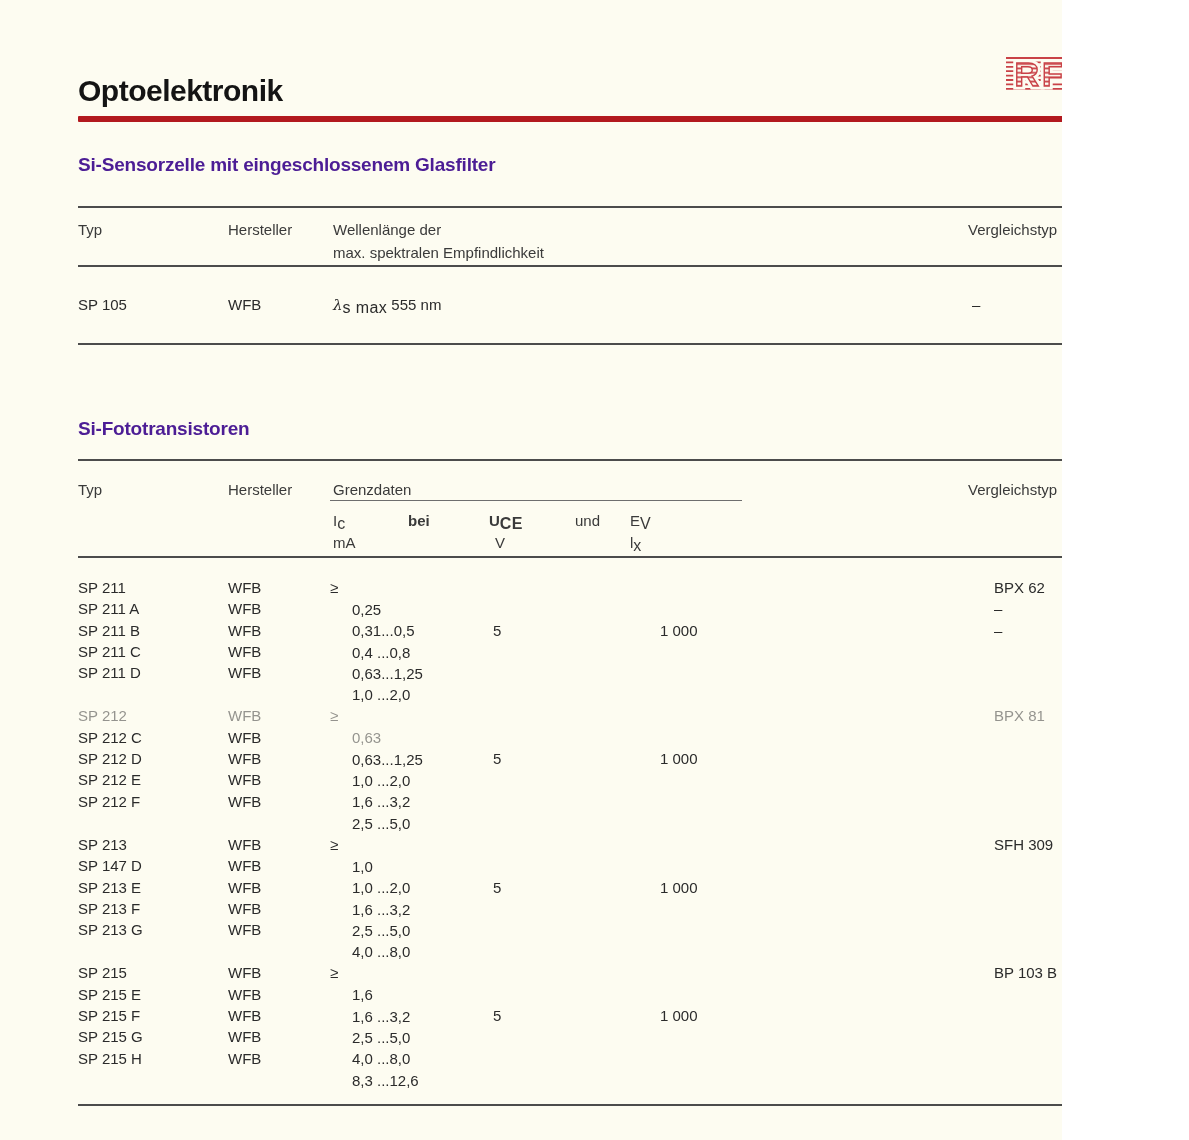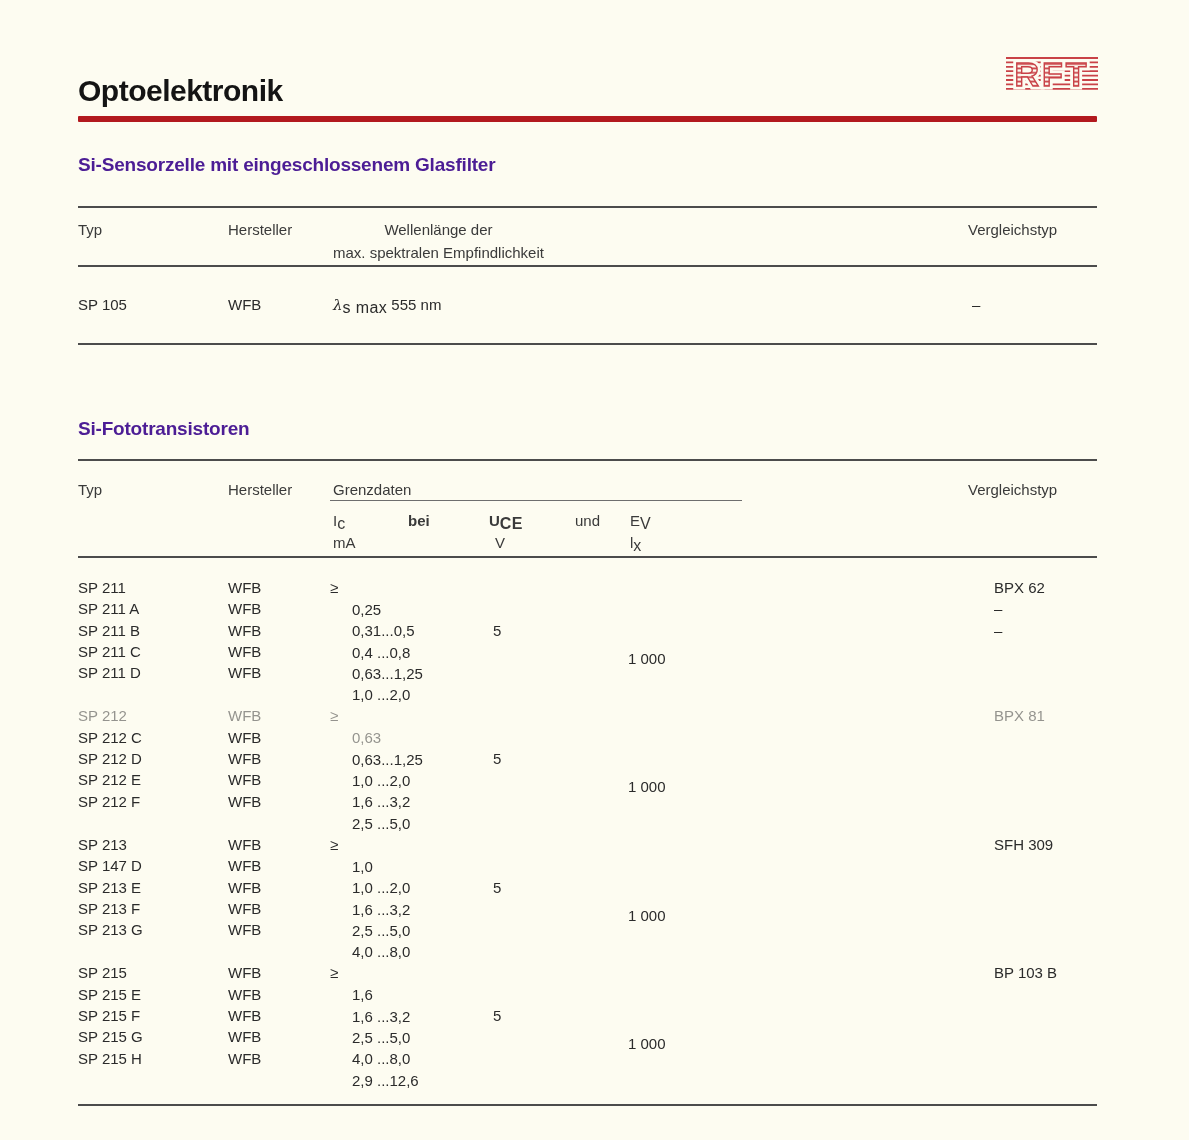--- a/index.html
+++ b/index.html
@@ -1,23 +1,22 @@
 <!DOCTYPE html>
 <html><head>
 <meta charset="utf-8">
 <style>
   html,body{margin:0;padding:0;}
   .page{
     position:relative;
-    width:1189px;height:1140px;
+    width:1062px;height:1140px;
     background:#fdfcf1;
     font-family:"Liberation Sans", sans-serif;
     color:#2d2d2d;
     overflow:hidden;
-    text-align:center;
   }
   
   .doc-title{
     position:absolute;left:78px;top:74px;
     font-size:30px;font-weight:700;letter-spacing:-0.5px;color:#141414;
   }
   .red-rule{
     position:absolute;left:78px;top:116px;width:1019px;height:6px;
     background:#b2191e;border-radius:1px;
   }
@@ -38,21 +37,21 @@
   
   .rows-host{position:absolute;left:0;top:577px;width:1189px;}
   .row-group{margin-bottom:22px;}
   .trow{position:relative;height:21.3px;}
   .trow.faded{opacity:0.5;}
   .c-typ{position:absolute;left:78px;}
   .c-her{position:absolute;left:228px;}
   .c-ge{position:absolute;left:330px;}
   .c-ic{position:absolute;left:352px;margin-top:22px;}
   .c-uce{position:absolute;left:493px;}
-  .c-ev{position:absolute;left:628px;margin-top:28px;}
+  .c-ev{position:absolute;left:660px;}
   .c-vgl{position:absolute;left:968px;margin-left:26px;}
   .cell{font-size:15px;color:#2b2b2b;line-height:21.3px;white-space:nowrap;}
 </style>
 </head>
 <body>
 
 <div class="page">
 
   <div class="doc-title">Optoelektronik</div>
   <div class="red-rule"></div>
@@ -303,21 +302,21 @@
       <span class="cell c-ge"></span>
       <span class="cell c-ic">4,0 ...8,0</span>
       <span class="cell c-uce"></span>
       <span class="cell c-ev"></span>
       <span class="cell c-vgl"></span>
     </div>
         <div class="trow">
       <span class="cell c-typ">SP 215 H</span>
       <span class="cell c-her">WFB</span>
       <span class="cell c-ge"></span>
-      <span class="cell c-ic">2,9 ...12,6</span>
+      <span class="cell c-ic">8,3 ...12,6</span>
       <span class="cell c-uce"></span>
       <span class="cell c-ev"></span>
       <span class="cell c-vgl"></span>
     </div>
       </div>
     </div>
 
   <div class="hrule" style="top:1104px;"></div>
 
 </div>

